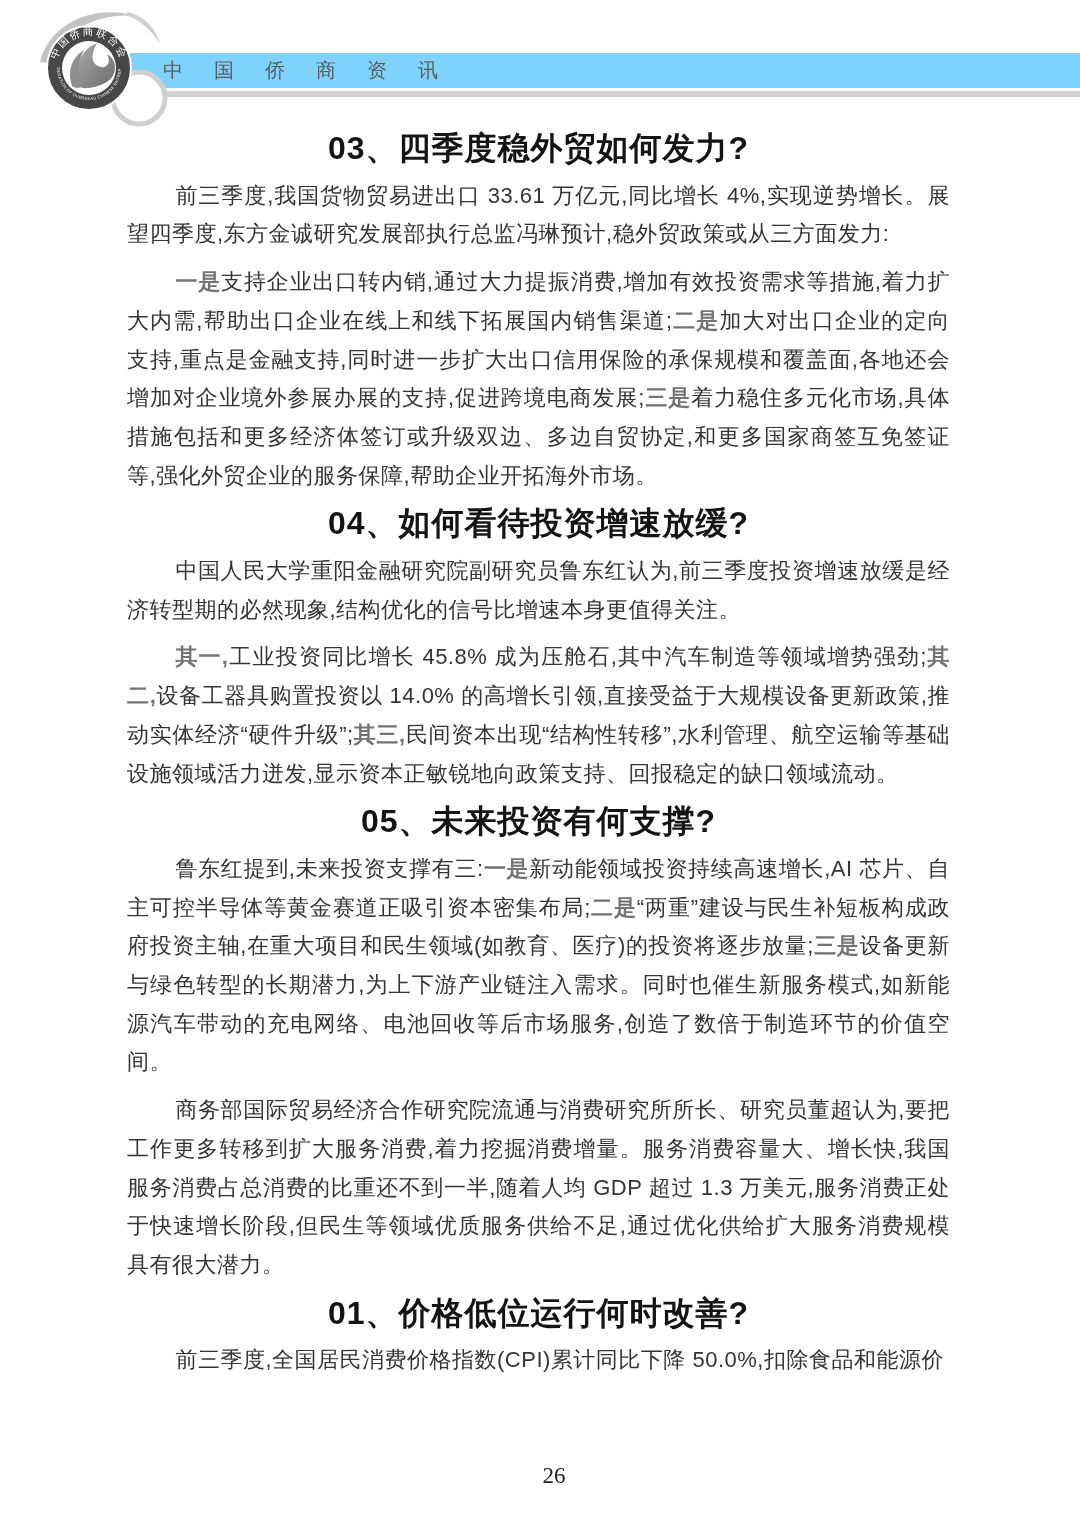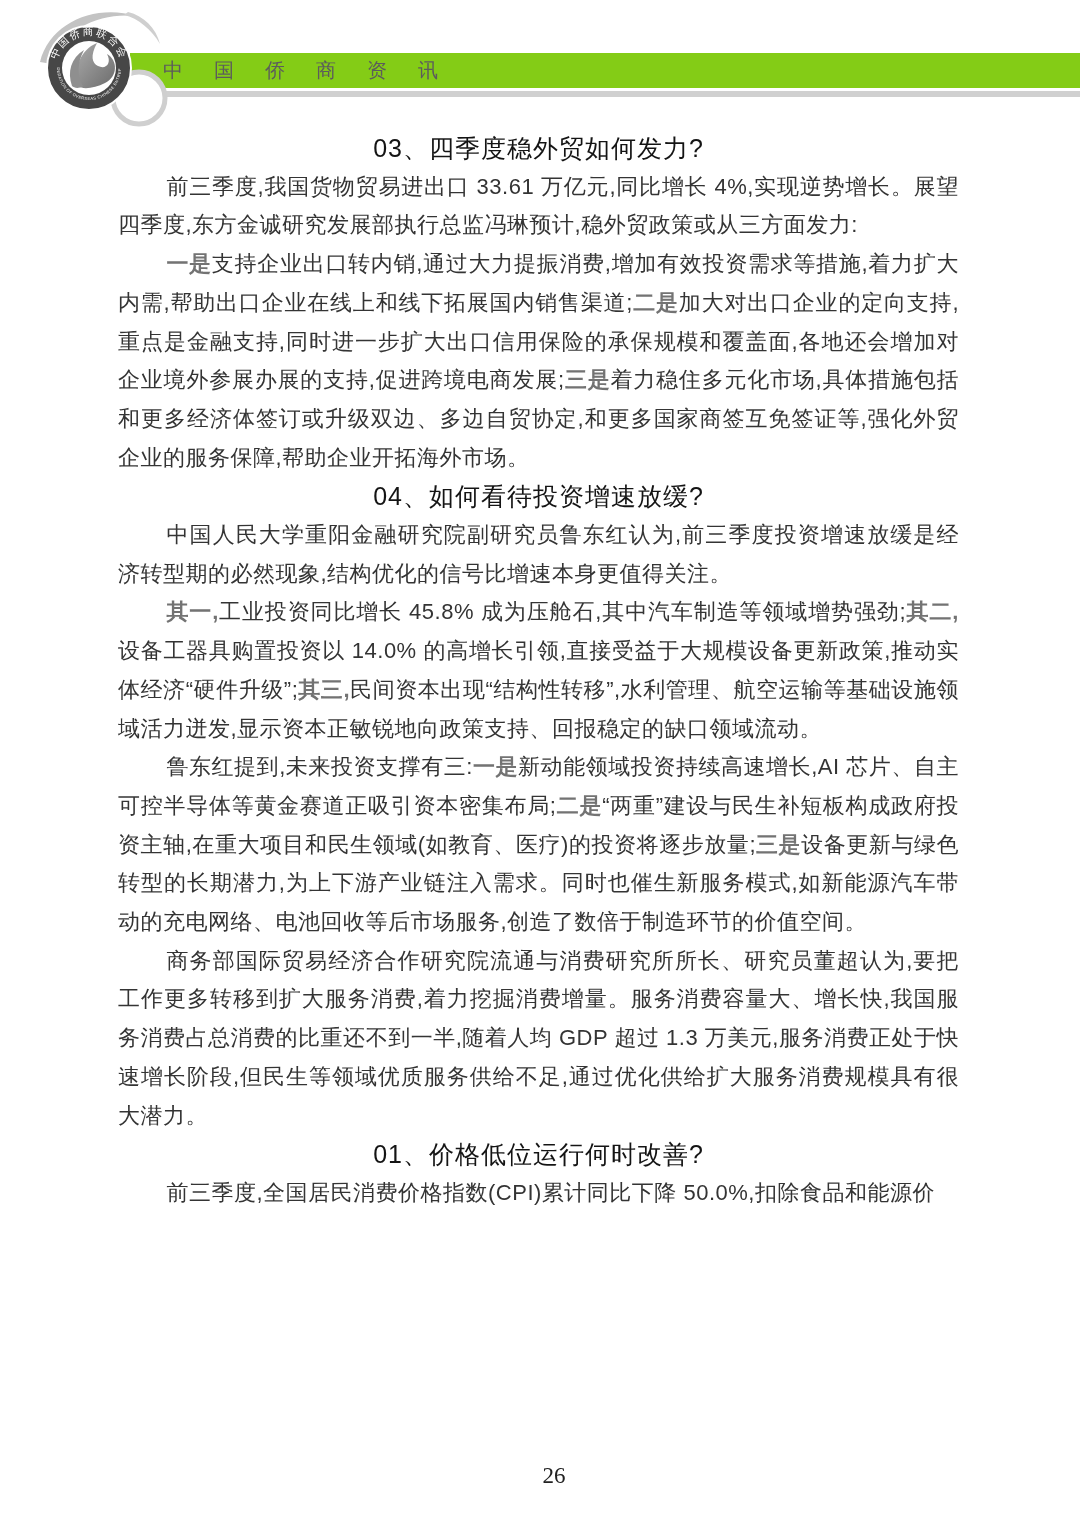--- a/index.html
+++ b/index.html
@@ -6,47 +6,47 @@
   .page{
     position:relative;
     width:1080px;height:1525px;
     background:#ffffff;
     overflow:hidden;
     font-family:"Liberation Sans", sans-serif;
   }
   
   .band{
     position:absolute;left:130px;top:53px;right:0;height:35px;
-    background:#84cc16;
+    background:#7dd3fc;
     padding-left:37px;
   }
   .band-text{
     position:absolute;left:33px;top:0;height:35px;line-height:35px;
     font-size:20px;color:#5c5c5c;letter-spacing:31px;white-space:nowrap;
   }
   .thin-line{
     position:absolute;left:152px;top:91px;right:0;height:6px;
     background:#d0d0d0;
   }
   .logo{
     position:absolute;left:26px;top:2px;
   }
   
   .content{
     position:absolute;left:118px;top:129px;width:841px;
     color:#333333;
   }
   .stitle{
     margin:0;padding:0;
-    font-size:25px;line-height:38.7px;font-weight:400;
+    font-size:32px;line-height:38.7px;font-weight:700;
     text-align:center;color:#141414;
     letter-spacing:1px;
   }
   .body{
-    margin:0;padding:0;
+    margin:9px;padding:0;
     font-size:22px;line-height:38.7px;
     text-align:justify;text-justify:inter-ideograph;
     text-indent:2.2em;
     color:#343434;
     letter-spacing:0.5px;
   }
   .body .b{font-weight:700;color:#737373;}
   
   .page-number{
     position:absolute;left:0;right:0;top:1463px;
@@ -106,20 +106,21 @@
       <p class="body"><span class="b">一是</span><span>支持企业出口转内销,通过大力提振消费,增加有效投资需求等措施,着力扩大内需,帮助出口企业在线上和线下拓展国内销售渠道;</span><span class="b">二是</span><span>加大对出口企业的定向支持,重点是金融支持,同时进一步扩大出口信用保险的承保规模和覆盖面,各地还会增加对企业境外参展办展的支持,促进跨境电商发展;</span><span class="b">三是</span><span>着力稳住多元化市场,具体措施包括和更多经济体签订或升级双边、多边自贸协定,和更多国家商签互免签证等,强化外贸企业的服务保障,帮助企业开拓海外市场。</span></p>
     </section>
 
     <section>
       <h2 class="stitle">04、如何看待投资增速放缓?</h2>
       <p class="body"><span>中国人民大学重阳金融研究院副研究员鲁东红认为,前三季度投资增速放缓是经济转型期的必然现象,结构优化的信号比增速本身更值得关注。</span></p>
       <p class="body"><span class="b">其一,</span><span>工业投资同比增长 45.8% 成为压舱石,其中汽车制造等领域增势强劲;</span><span class="b">其二,</span><span>设备工器具购置投资以 14.0% 的高增长引领,直接受益于大规模设备更新政策,推动实体经济“硬件升级”;</span><span class="b">其三,</span><span>民间资本出现“结构性转移”,水利管理、航空运输等基础设施领域活力迸发,显示资本正敏锐地向政策支持、回报稳定的缺口领域流动。</span></p>
     </section>
 
     <section>
+      <h2 class="stitle">05、未来投资有何支撑?</h2>
       <p class="body"><span>鲁东红提到,未来投资支撑有三:</span><span class="b">一是</span><span>新动能领域投资持续高速增长,AI 芯片、自主可控半导体等黄金赛道正吸引资本密集布局;</span><span class="b">二是</span><span>“两重”建设与民生补短板构成政府投资主轴,在重大项目和民生领域(如教育、医疗)的投资将逐步放量;</span><span class="b">三是</span><span>设备更新与绿色转型的长期潜力,为上下游产业链注入需求。同时也催生新服务模式,如新能源汽车带动的充电网络、电池回收等后市场服务,创造了数倍于制造环节的价值空间。</span></p>
     </section>
 
     <section>
       <p class="body"><span>商务部国际贸易经济合作研究院流通与消费研究所所长、研究员董超认为,要把工作更多转移到扩大服务消费,着力挖掘消费增量。服务消费容量大、增长快,我国服务消费占总消费的比重还不到一半,随着人均 GDP 超过 1.3 万美元,服务消费正处于快速增长阶段,但民生等领域优质服务供给不足,通过优化供给扩大服务消费规模具有很大潜力。</span></p>
     </section>
 
     <section>
       <h2 class="stitle">01、价格低位运行何时改善?</h2>
       <p class="body"><span>前三季度,全国居民消费价格指数(CPI)累计同比下降 50.0%,扣除食品和能源价</span></p>

